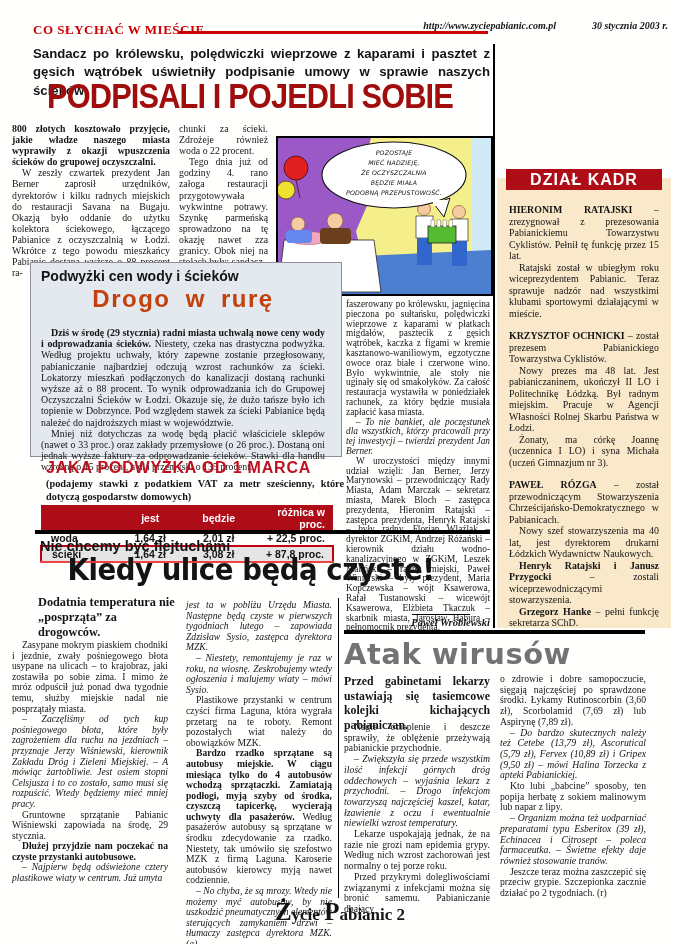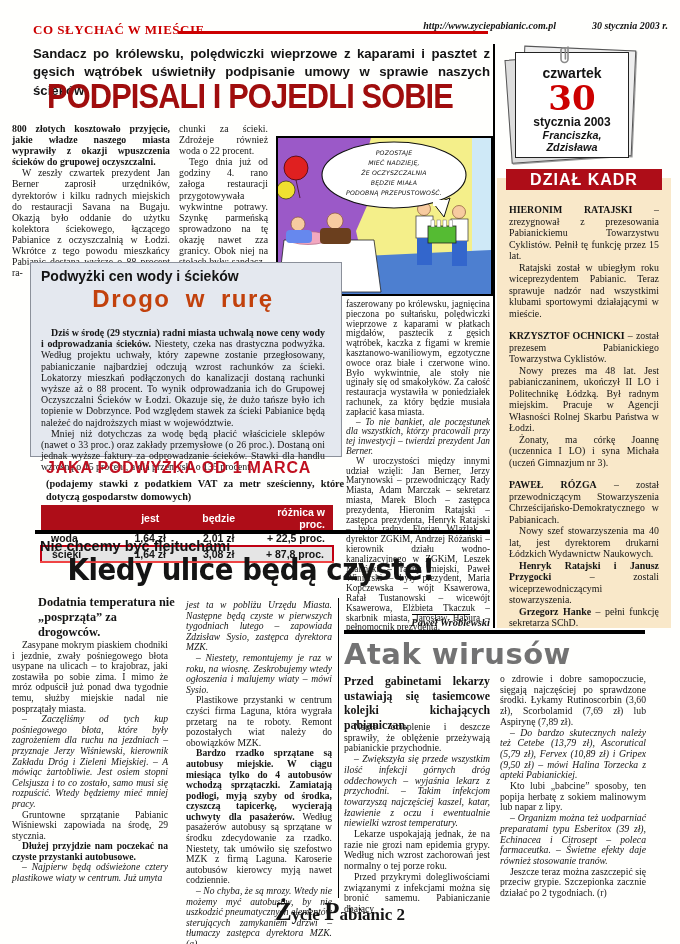--- a/index.html
+++ b/index.html
@@ -229,45 +229,32 @@
     <p class="bp">Plastikowe przystanki w centrum czyści firma Laguna, która wygrała przetarg na te roboty. Remont pozostałych wiat należy do obowiązków MZK.</p>
     <p class="bp"><span class="bd">Bardzo rzadko sprzątane są autobusy miejskie. W ciągu miesiąca tylko do 4 autobusów wchodzą sprzątaczki. Zamiatają podłogi, myją szyby od środka, czyszczą tapicerkę, wycierają uchwyty dla pasażerów.</span><span> Według pasażerów autobusy są sprzątane w środku zdecydowanie za rzadko. Niestety, tak umówiło się szefostwo MZK z firmą Laguna. Karoserie autobusów kierowcy myją nawet codziennie.</span></p>
     <p class="bp it">– No chyba, że są mrozy. Wtedy nie możemy myć autobusów, by nie uszkodzić pneumatycznych elementów sterujących zamykaniem drzwi – tłumaczy zastępca dyrektora MZK. (a)</p>
   </div>
 
   <div class="abs rule2"></div>
   <div class="abs v-title">Atak wirusów</div>
   <div class="abs v-lead">Przed gabinetami lekarzy ustawiają się tasiemcowe kolejki kichających pabianiczan.</div>
   <div class="abs v-col1">
     <p class="bp">Nagłe ocieplenie i deszcze sprawiły, że oblężenie przeżywają pabianickie przychodnie.</p>
-    <p class="bp it">– Zwiększyła się przede wszystkim ilość infekcji górnych dróg oddechowych – wyjaśnia lekarz z przychodni. – Takim infekcjom towarzyszą najczęściej kaszel, katar, łzawienie z oczu i ewentualnie niewielki wzrost temperatury.</p>
+    <p class="bp it">– Zwiększyła się przede wszystkim ilość infekcji górnych dróg oddechowych – wyjaśnia lekarz z przychodni. – Drogo infekcjom towarzyszą najczęściej kaszel, katar, łzawienie z oczu i ewentualnie niewielki wzrost temperatury.</p>
     <p class="bp">Lekarze uspokajają jednak, że na razie nie grozi nam epidemia grypy. Według nich wzrost zachorowań jest normalny o tej porze roku.</p>
     <p class="bp">Przed przykrymi dolegliwościami związanymi z infekcjami można się bronić samemu. Pabianiczanie dbający</p>
   </div>
   <div class="abs v-col2">
     <p class="bp noind">o zdrowie i dobre samopoczucie, sięgają najczęściej po sprawdzone środki. Łykamy Rutinoscorbin (3,60 zł), Scorbolamid (7,69 zł) lub Aspirynę (7,89 zł).</p>
     <p class="bp it">– Do bardzo skutecznych należy też Cetebe (13,79 zł), Ascorutical (5,79 zł), Fervex (10,89 zł) i Gripex (9,50 zł) – mówi Halina Torzecka z apteki Pabianickiej.</p>
     <p class="bp">Kto lubi „babcine” sposoby, ten popija herbatę z sokiem malinowym lub napar z lipy.</p>
     <p class="bp it">– Organizm można też uodparniać preparatami typu Esberitox (39 zł), Echinacea i Citrosept – poleca farmaceutka. – Świetne efekty daje również stosowanie tranów.</p>
     <p class="bp">Jeszcze teraz można zaszczepić się przeciw grypie. Szczepionka zacznie działać po 2 tygodniach. (r)</p>
   </div>
 
-  <div class="abs cal">
-    <div class="cal-sheet s1"></div>
-    <div class="cal-sheet s2"></div>
-    <div class="cal-page">
-      <svg class="clip" width="14" height="22" viewBox="0 0 14 22">
-        <path d="M10 3 v12 a3.5 3.5 0 0 1 -7 0 v-9 a2.2 2.2 0 0 1 4.4 0 v9" fill="none" stroke="#8a8a8a" stroke-width="1.6" stroke-linecap="round"></path>
-      </svg>
-      <div class="cal-weekday">czwartek</div>
-      <div class="cal-day">30</div>
-      <div class="cal-month">stycznia 2003</div>
-      <div class="cal-names">Franciszka, Zdzisława</div>
-    </div>
-  </div>
 
   <div class="abs kadr-box">
     <div class="kadr-banner">DZIAŁ KADR</div>
     <p class="first"><span class="bd">HIERONIM RATAJSKI</span><span> – zrezygnował z prezesowania Pabianickiemu Towarzystwu Cyklistów. Pełnił tę funkcję przez 15 lat.</span></p>
     <p><span>Ratajski został w ubiegłym roku wiceprezydentem Pabianic. Teraz sprawuje nadzór nad wszystkimi klubami sportowymi działającymi w mieście.</span></p>
     <div class="kadr-gap"></div>
     <p class="first"><span class="bd">KRZYSZTOF OCHNICKI</span><span> – został prezesem Pabianickiego Towarzystwa Cyklistów.</span></p>
     <p><span>Nowy prezes ma 48 lat. Jest pabianiczaninem, ukończył II LO i Politechnikę Łódzką. Był radnym miejskim. Pracuje w Agencji Własności Rolnej Skarbu Państwa w Łodzi.</span></p>
     <p><span>Żonaty, ma córkę Joannę (uczennica I LO) i syna Michała (uczeń Gimnazjum nr 3).</span></p>
     <div class="kadr-gap"></div>

